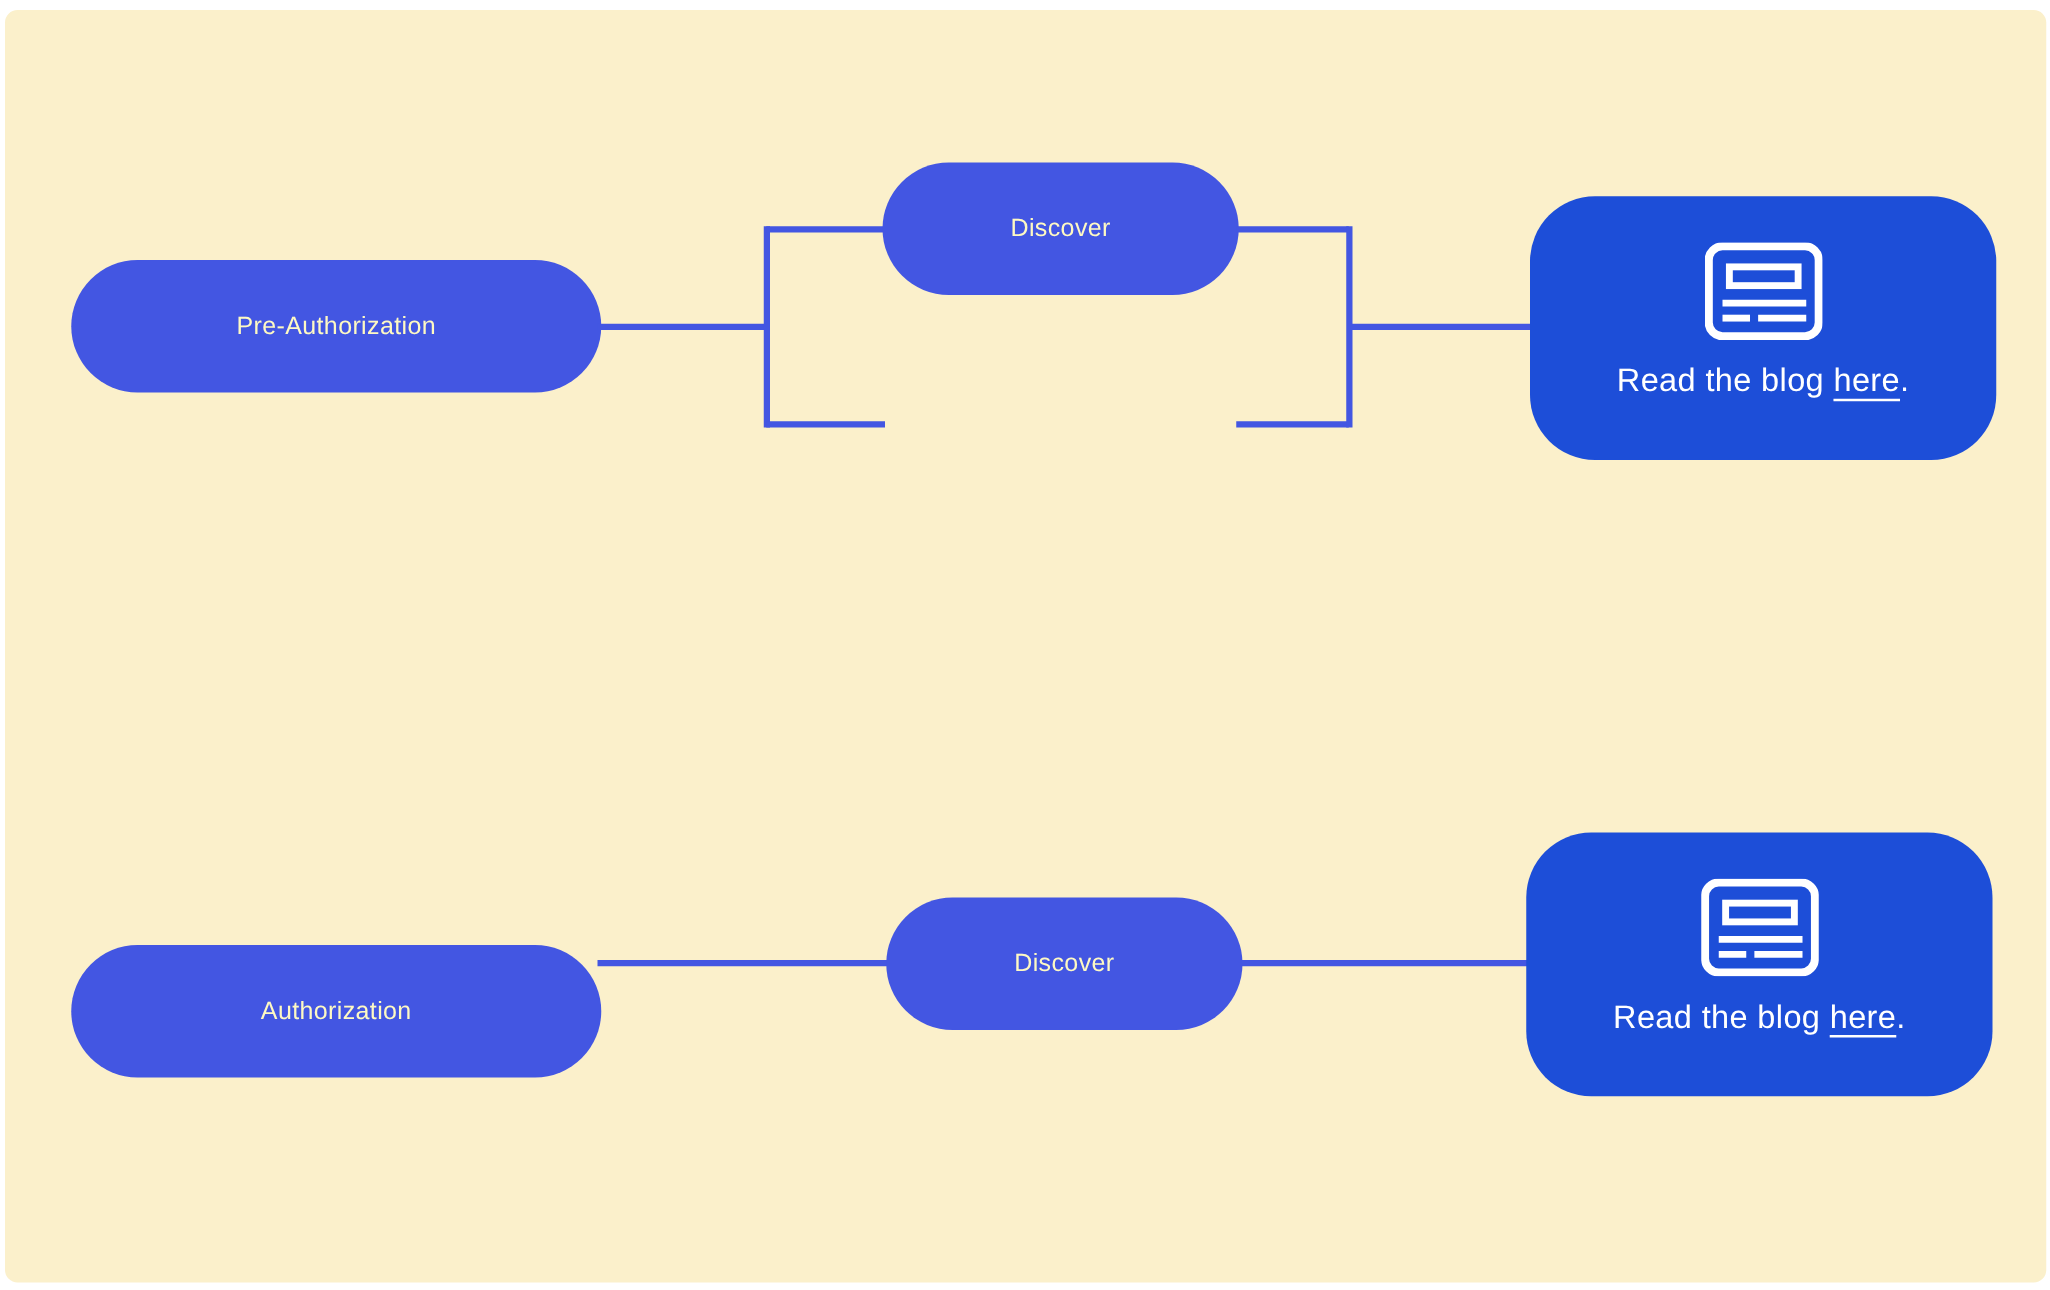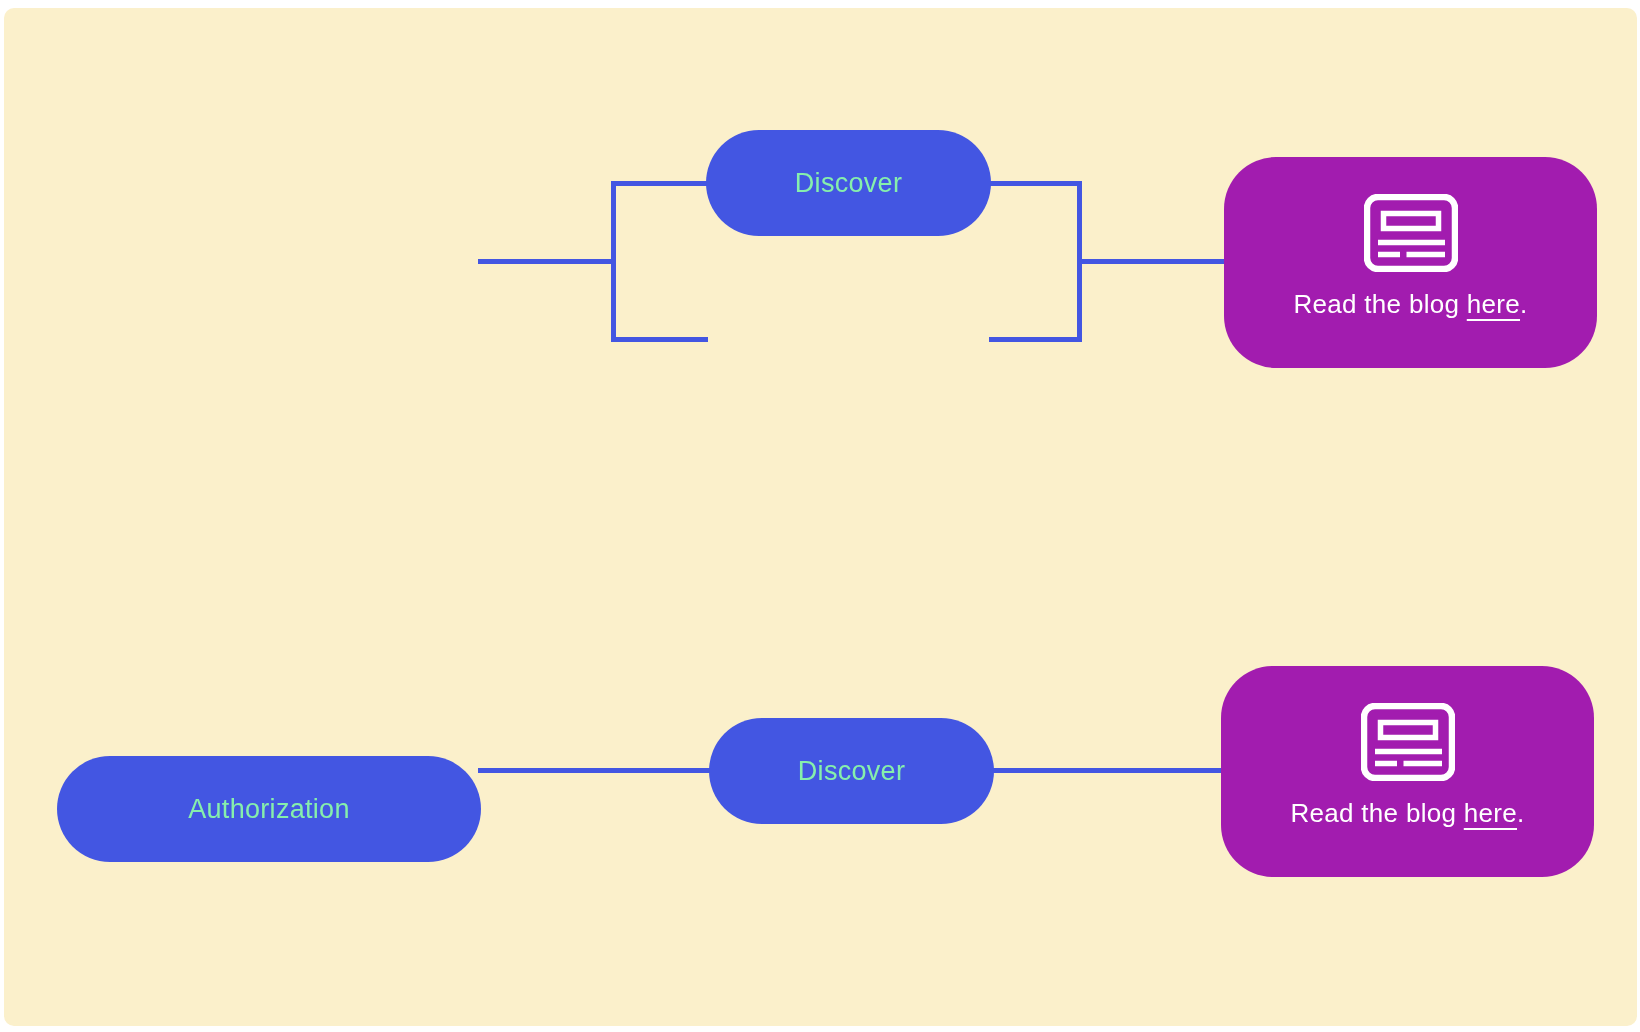--- a/index.html
+++ b/index.html
@@ -23,37 +23,37 @@
   .pill {
     position: absolute;
     height: 106px;
     background: #4356E2;
     border-radius: 53px;
     display: flex;
     align-items: center;
     justify-content: center;
   }
   .pill-label {
-    color: #86efac;
-    font-size: 27px;
+    color: #fef9c3;
+    font-size: 20px;
     font-weight: 500;
     letter-spacing: 0.3px;
     white-space: nowrap;
   }
   .line {
     position: absolute;
     background: #4356E2;
   }
   .line.h { height: 5px; }
   .line.v { width: 5px; }
   .card {
     position: absolute;
     width: 373px;
     height: 211px;
-    background: #a21caf;
+    background: #1d4ed8;
     border-radius: 52px;
     display: flex;
     flex-direction: column;
     align-items: center;
     box-sizing: border-box;
     padding-top: 37px;
   }
   .blog-icon {
     display: block;
     width: 94px;
@@ -73,20 +73,23 @@
     text-underline-offset: 6px;
     text-decoration-thickness: 2px;
     cursor: pointer;
   }
 </style>
 </head>
 <body>
 
 <div class="canvas">
 
+  <div class="pill" style="left:53px; top:200px; width:424px;">
+    <span class="pill-label">Pre-Authorization</span>
+  </div>
 
   <div class="line h" style="left:474px; top:251px; width:137px;"></div>
   <div class="line v" style="left:607px; top:173px; height:161px;"></div>
   <div class="line h" style="left:609px; top:173px; width:95px;"></div>
   <div class="line h" style="left:609px; top:329px; width:95px;"></div>
 
   <div class="pill" style="left:702px; top:122px; width:285px;">
     <span class="pill-label">Discover</span>
   </div>
 

